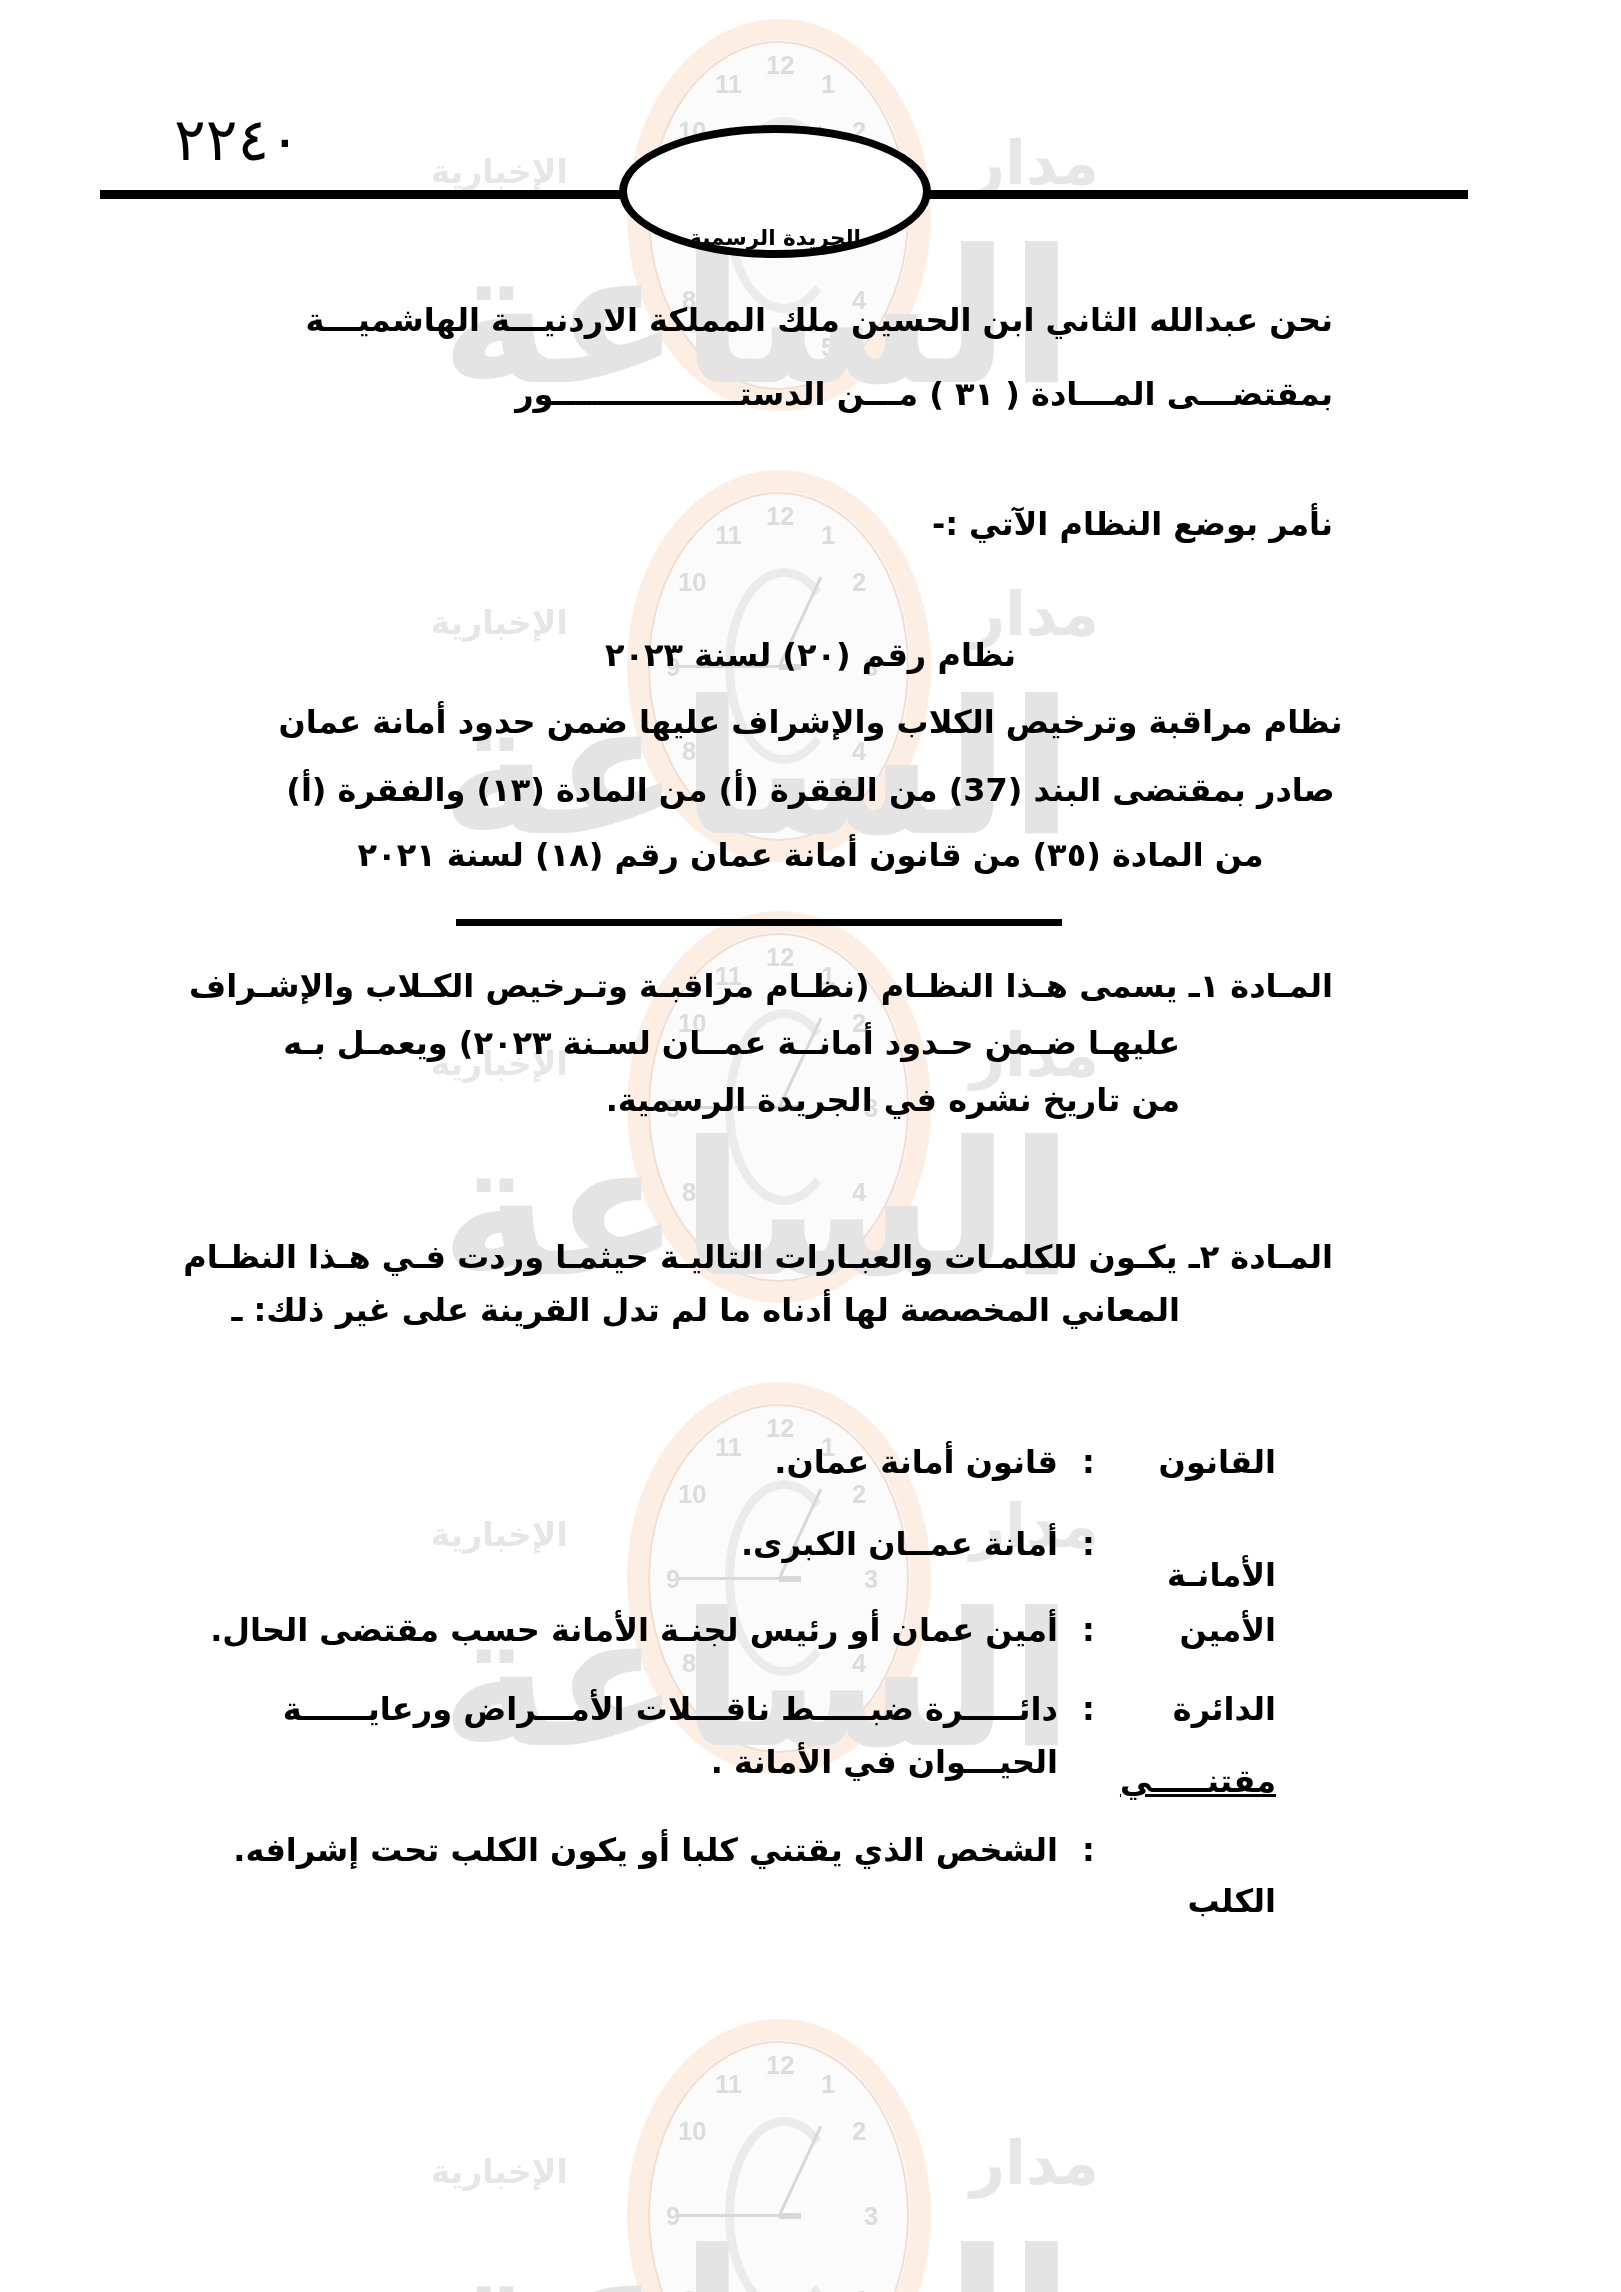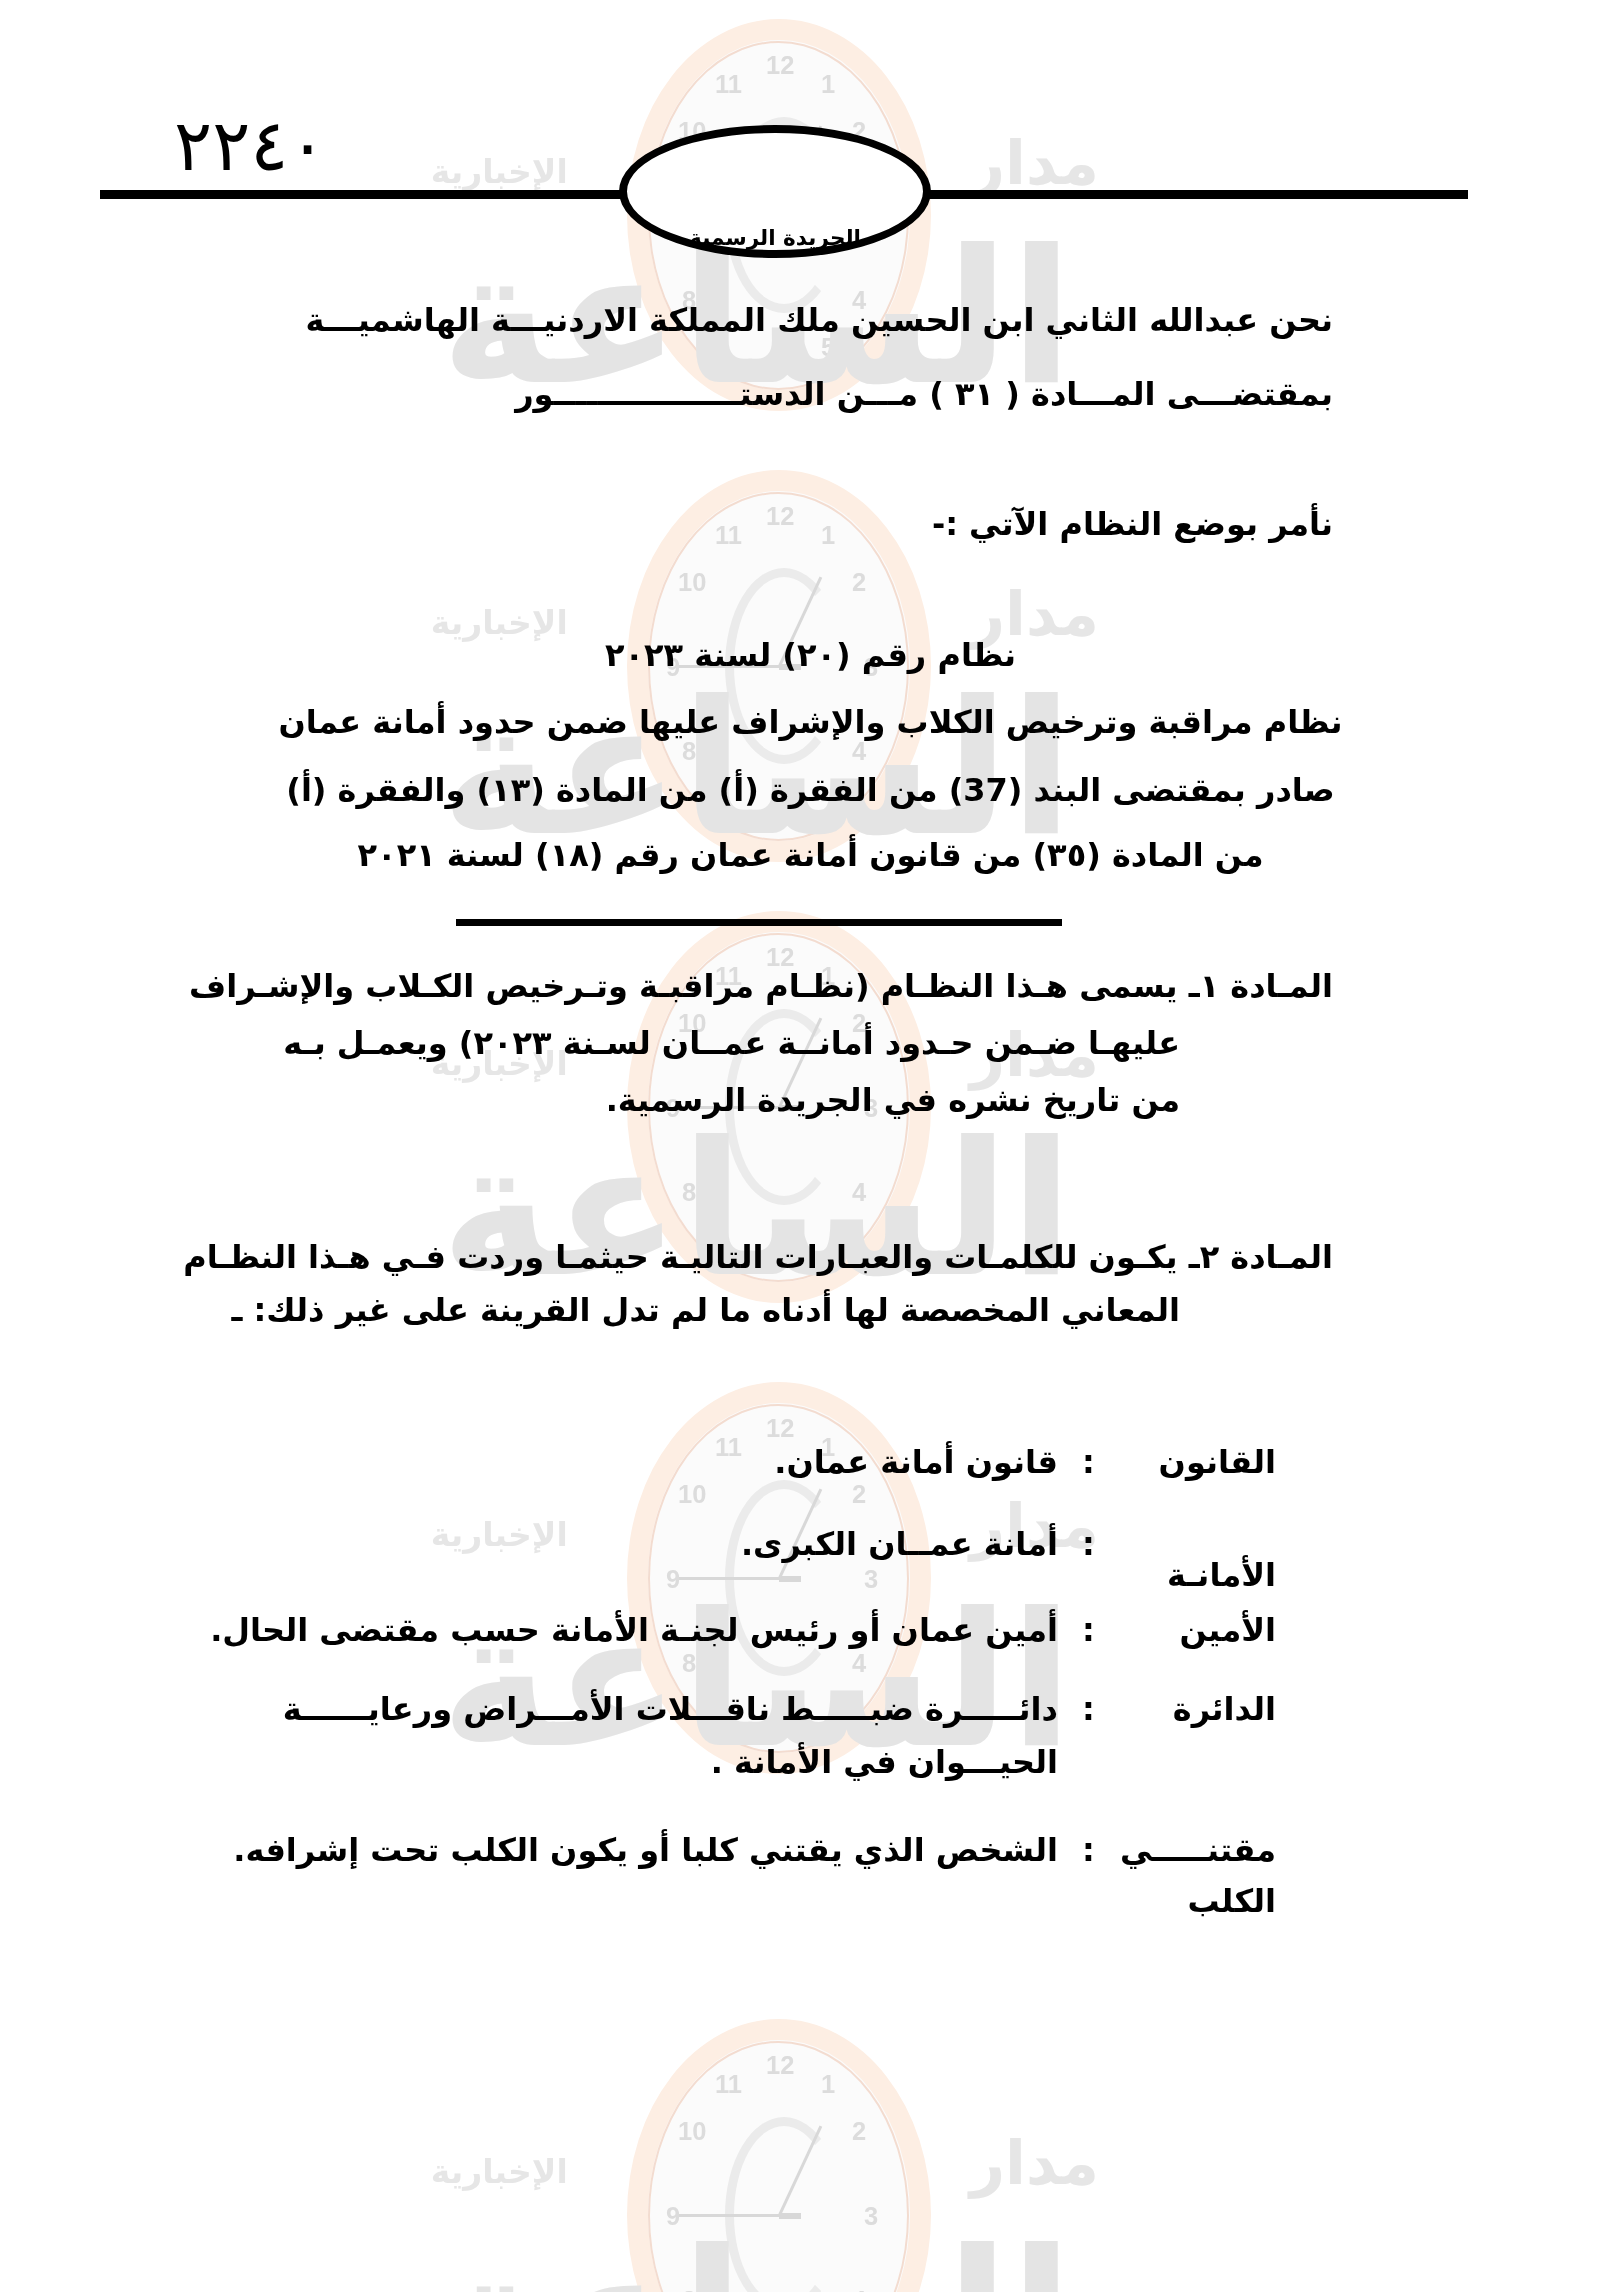--- a/index.html
+++ b/index.html
@@ -24,21 +24,21 @@
     .wm .brand-top { position: absolute; left: 549px; top: 147px; font-family: "DejaVu Sans", sans-serif;
                      font-weight: bold; font-size: 61px; color: #e6e6e6; direction: rtl; }
     .wm .brand-sub { position: absolute; left: 9.8px; top: 172px; font-family: "DejaVu Sans", sans-serif;
                      font-weight: bold; font-size: 33px; color: #e6e6e6; direction: rtl; }
     .wm .brand-big { position: absolute; left: 19.6px; top: 245px; font-family: "DejaVu Sans", sans-serif;
                      font-weight: bold; font-size: 186px; line-height: 1; color: #e4e4e4; direction: rtl; letter-spacing: 3.9px; }
 
     
     .header-line { position: absolute; left: 100px; top: 190px; width: 1368px; height: 8.8px; background: #000; }
     .page-number { position: absolute; left: 174px; top: 110px; font-family: "DejaVu Sans", sans-serif;
-                   font-size: 71px; font-weight: normal; line-height: 1; letter-spacing: 3.9px; }
+                   font-size: 59px; font-weight: normal; line-height: 1; letter-spacing: 3.9px; }
     .gazette-ellipse { position: absolute; left: 619px; top: 125px; width: 312px; height: 133px;
                        border: 8.8px solid #000; border-radius: 50%; background: #fff; box-sizing: border-box;
                        display: flex; align-items: flex-end; justify-content: center; }
     .gazette-title { font-family: "DejaVu Sans", sans-serif; font-size: 21.6px; font-weight: bold; direction: rtl; }
     .t { position: absolute; font-family: "DejaVu Sans", sans-serif; font-weight: bold; font-size: 32px;
          line-height: 1; white-space: nowrap; direction: rtl; text-align: justify; }
     .preamble { position: absolute; right: 288px; width: 1000px; }
     .center-line { position: absolute; left: 0; width: 1621px; text-align: center; }
     .sep-line { position: absolute; left: 456px; top: 919px; width: 606px; height: 6.9px; background: #000; }
 
@@ -204,21 +204,21 @@
       <span class="colon" style="top:1611px;">:</span>
       <span class="def" style="top:1611px;">أمين عمان أو رئيس لجنـة الأمانة حسب مقتضى الحال.</span>
     </div>
     <div>
       <span class="term" style="top:1690px;">الدائرة</span>
       <span class="colon" style="top:1690px;">:</span>
       <span class="def" style="top:1690px;">دائـــــرة ضبـــــط ناقـــلات الأمـــراض ورعايــــــة</span>
       <span class="def" style="top:1743px;">الحيـــوان في الأمانة .</span>
     </div>
     <div>
-      <span class="term" style="top:1831px;">مقتنـــــي</span>
+      <span class="term" style="top:1762px;text-decoration:underline;">مقتنـــــي</span>
       <span class="term" style="top:1882px;">الكلب</span>
       <span class="colon" style="top:1831px;">:</span>
       <span class="def" style="top:1831px;">الشخص الذي يقتني كلبا أو يكون الكلب تحت إشرافه.</span>
     </div>
   </div>
 
 </div>
 
 
 </body></html>

